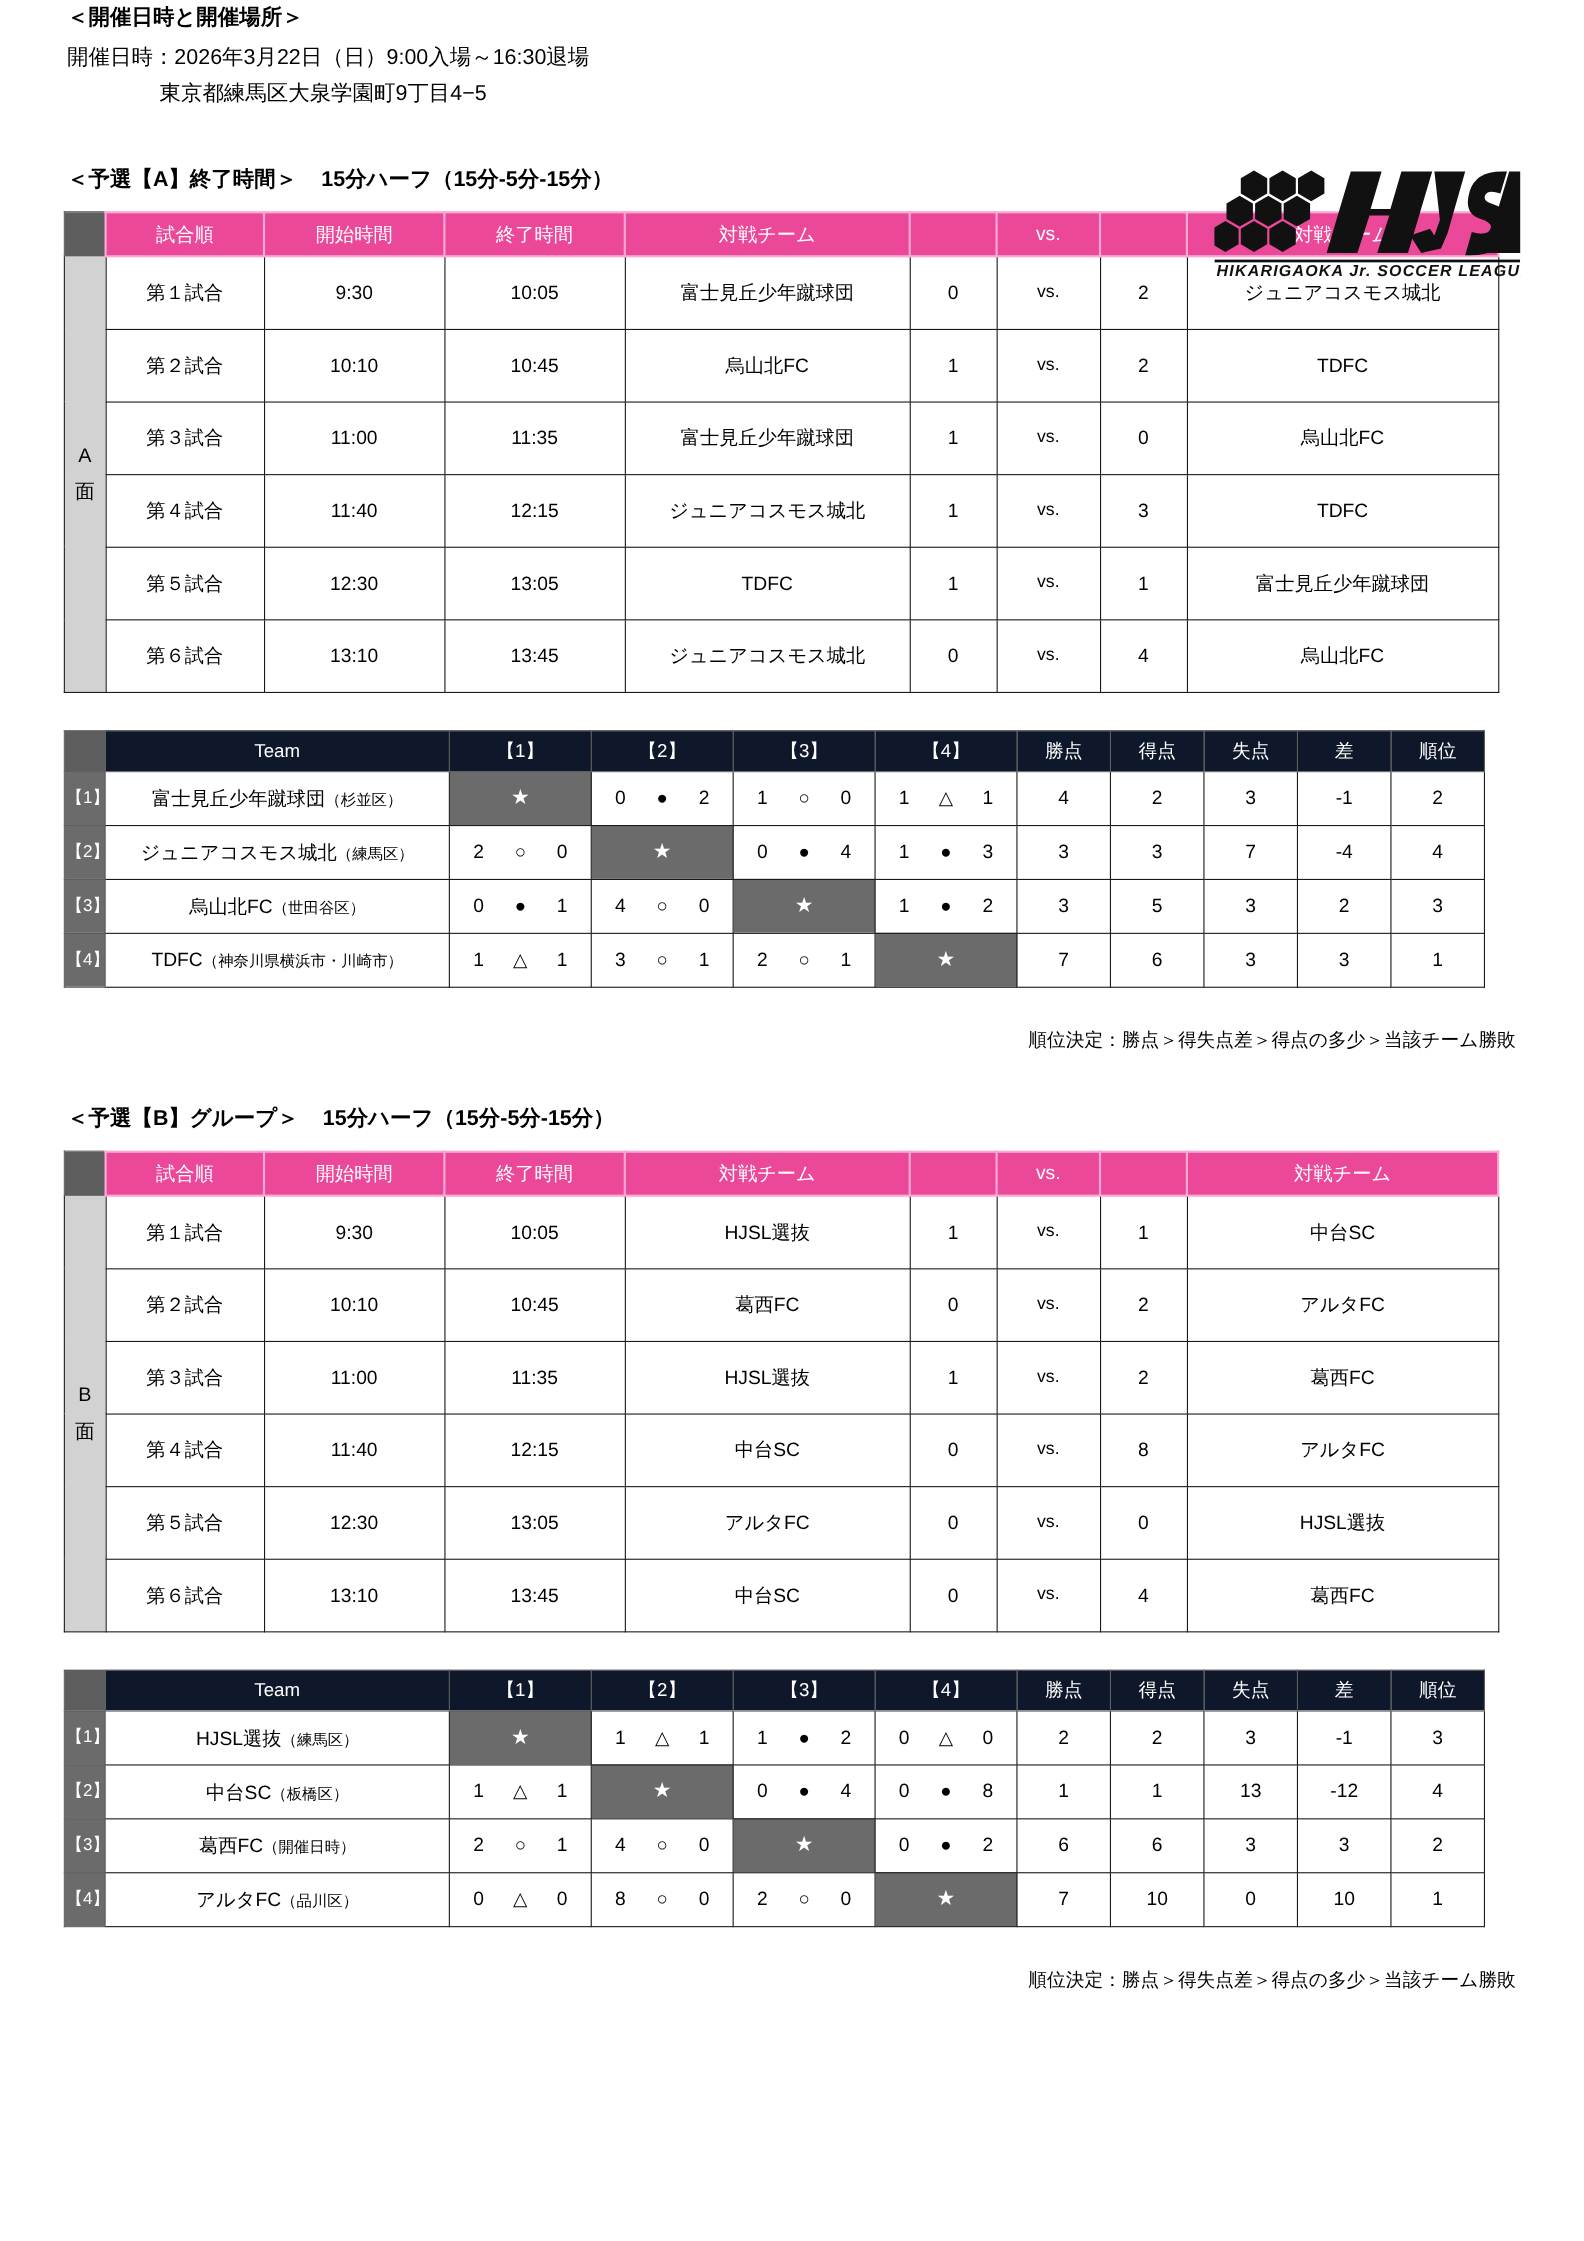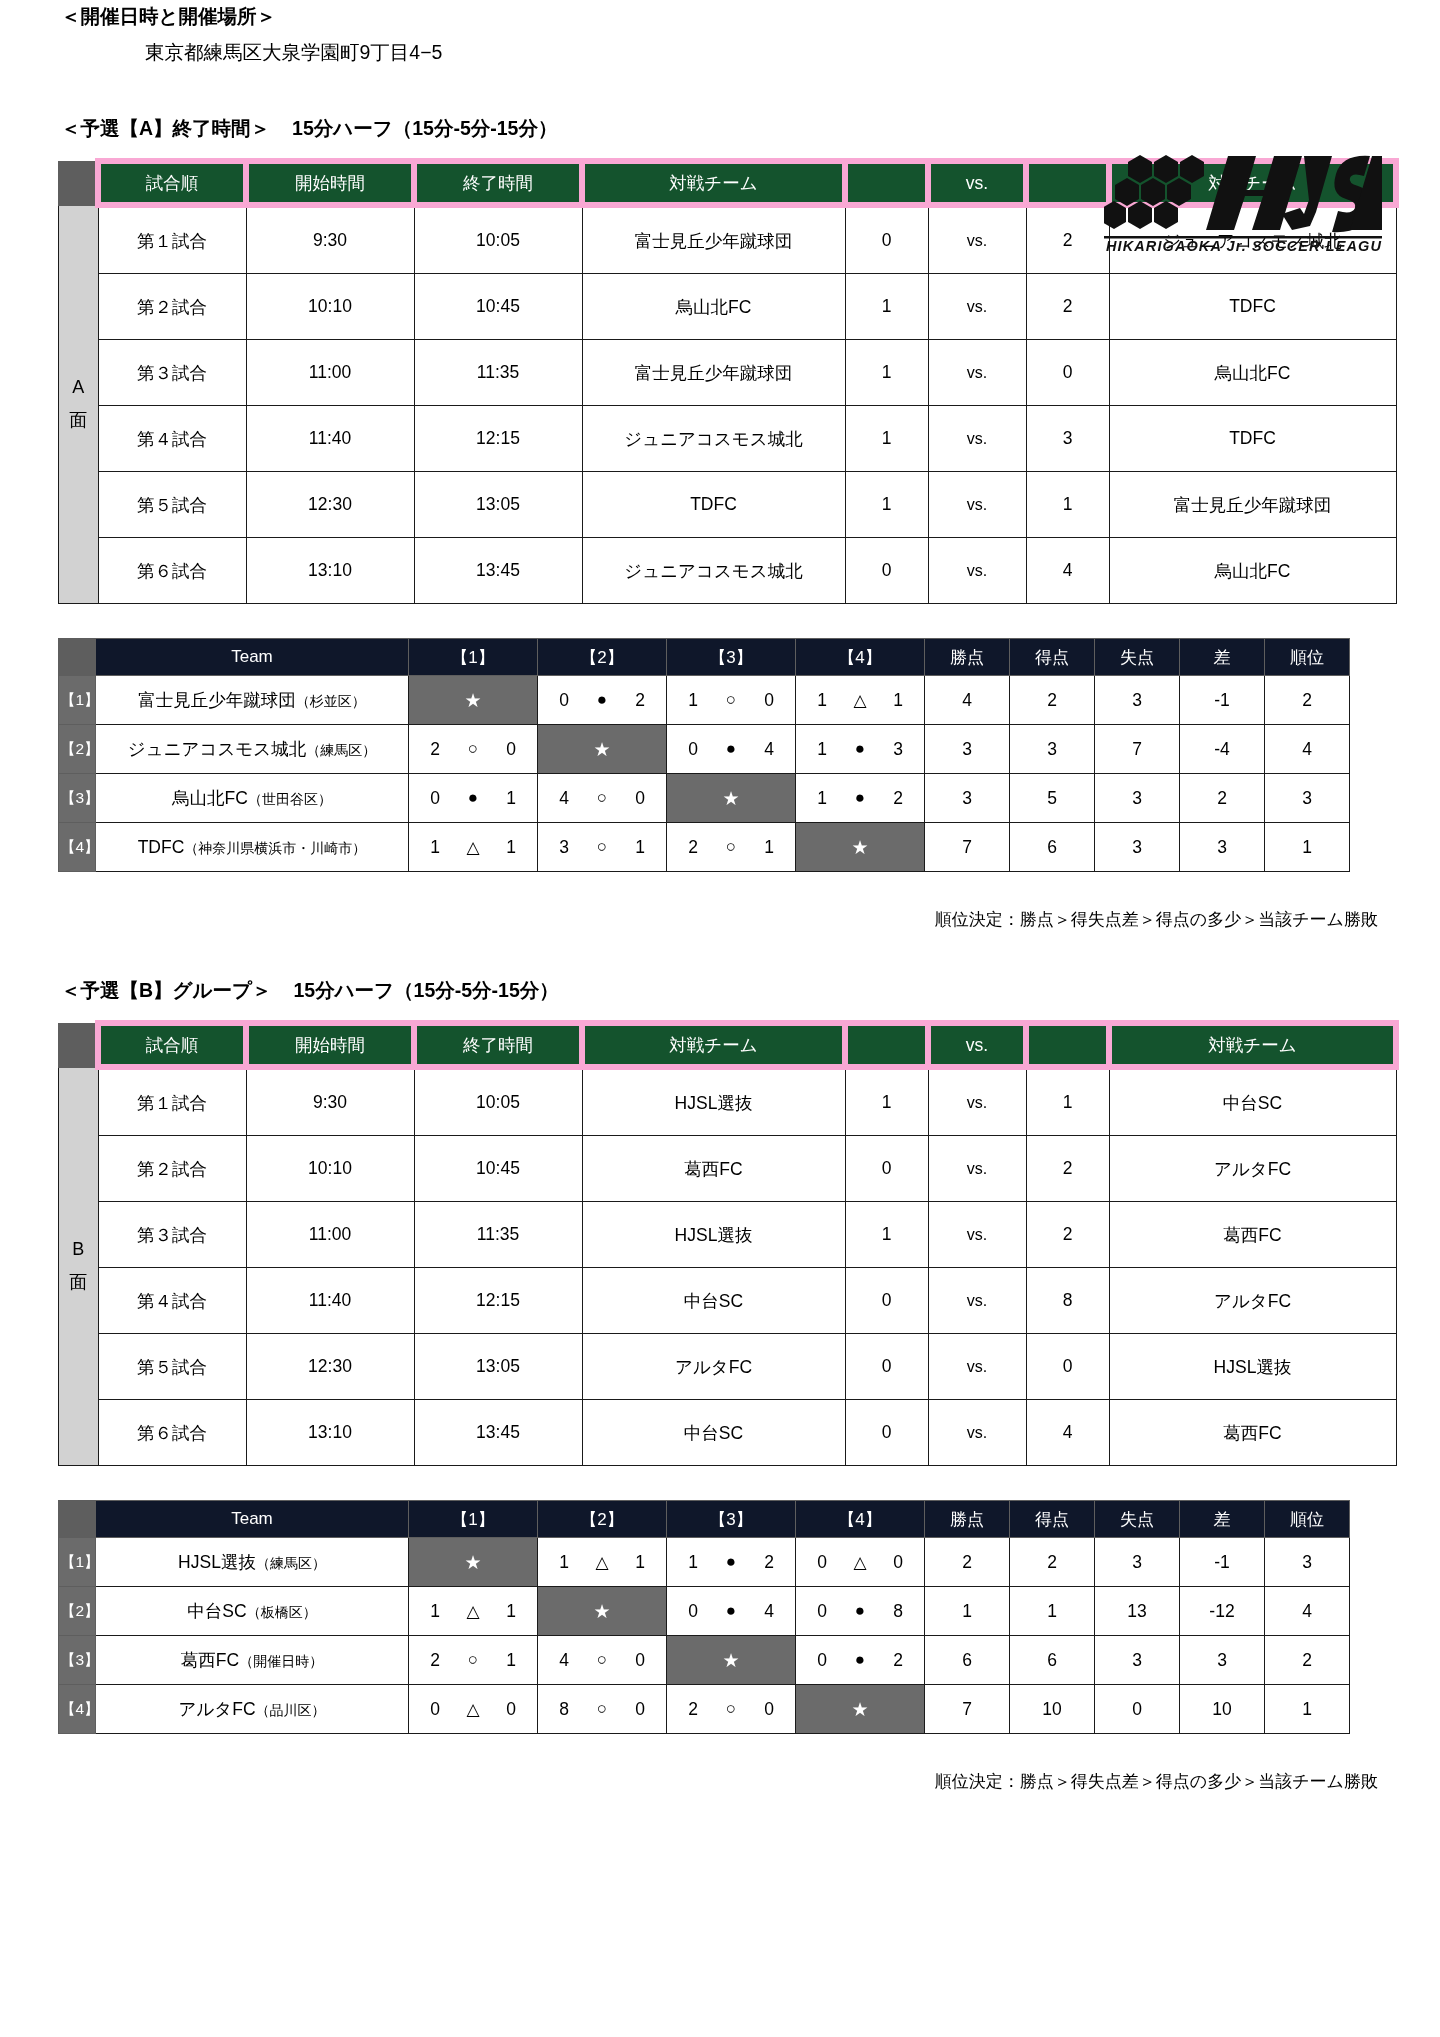--- a/index.html
+++ b/index.html
@@ -65,26 +65,26 @@
   .section-heading .gap { display: inline-block; width: 22px; }
 
   
   table {
     border-collapse: collapse;
     width: 1268px;
     table-layout: fixed;
     font-size: 17.5px;
   }
   .sched-table th {
-    background: #14532d;
+    background: #ec4899;
     color: #ffffff;
     font-weight: normal;
     height: 36px;
     font-size: 17.5px;
-    border: 6px solid #f9a8d4;
+    border: 2px solid #f9a8d4;
   }
   .sched-table td {
     border: 1px solid #1a1a1a;
     text-align: center;
     height: 63px;
     background: #ffffff;
   }
   .sched-table td.side-cell {
     background: #d2d2d2;
     width: 34px;
@@ -176,20 +176,21 @@
   .spacer-lg { height: 34px; }
 </style>
 </head>
 <body>
 
 <div class="page">
 
 
   <div class="venue-block">
     <div class="venue-heading venue-line">＜開催日時と開催場所＞</div>
+    <div class="venue-line">開催日時：2026年3月22日（日）9:00入場～16:30退場</div>
     <div class="venue-line venue-indent">東京都練馬区大泉学園町9丁目4−5</div>
   </div>
 
   <div class="logo-wrap">
     <svg width="278" height="100" viewBox="0 0 278 100" xmlns="http://www.w3.org/2000/svg">
       <g fill="#111111">
 
         <g>
           <polygon points="36,3 48,10 48,24 36,31 24,24 24,10"></polygon>
           <polygon points="62,3 74,10 74,24 62,31 50,24 50,10"></polygon>

